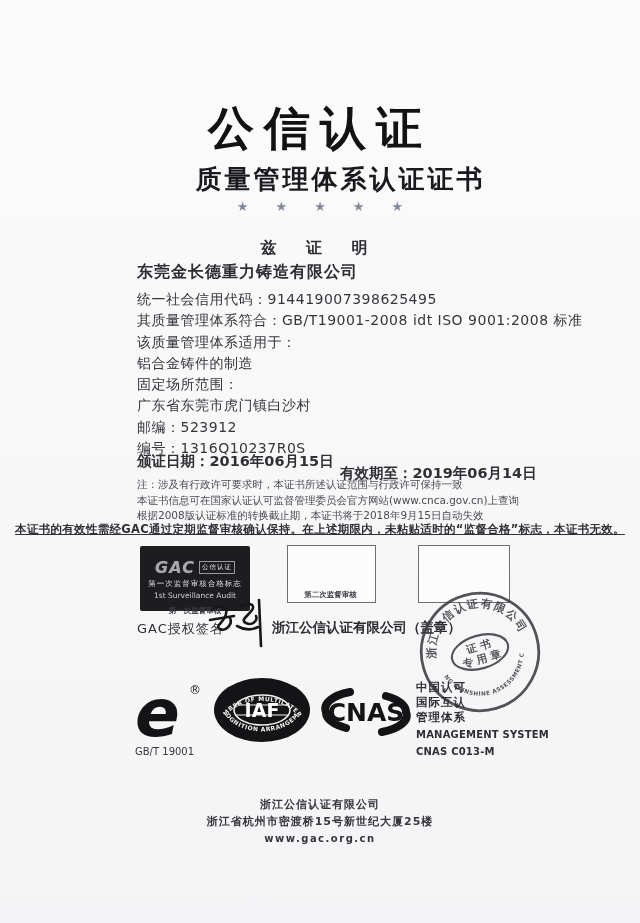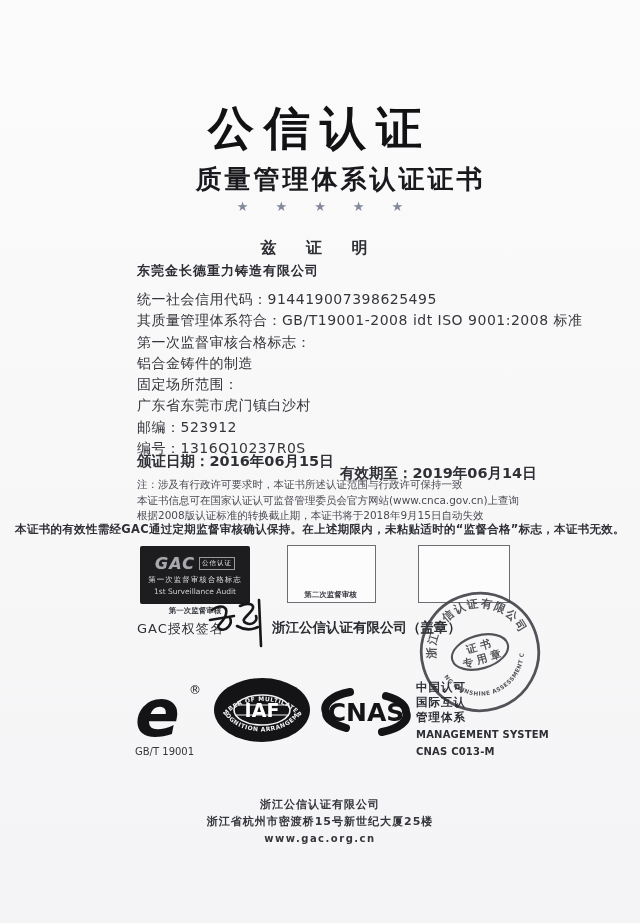--- a/index.html
+++ b/index.html
@@ -8,27 +8,27 @@
     background:linear-gradient(180deg,#fbfbfc 0%,#f7f7f8 60%,#f4f4f6 100%);
     font-family:"DejaVu Sans","Liberation Sans",sans-serif;
     color:#3a3b40;overflow:hidden;
   }
   .abs{position:absolute;}
   .center{left:0;right:0;text-align:center;}
   .title{top:98px;font-size:46px;font-weight:900;letter-spacing:10px;color:#121215;}
   .subtitle{top:162px;font-size:26px;font-weight:800;letter-spacing:3px;color:#1a1a1e;padding-left:41px;}
   .stars{top:199px;display:flex;justify-content:center;gap:27px;font-size:13px;color:#82879a;}
   .certify{top:238px;font-size:16px;font-weight:700;letter-spacing:12px;color:#2e2f35;}
-  .company{left:137px;top:262px;font-size:13px;font-weight:700;color:#2c2d33;letter-spacing:1px;}
+  .company{left:137px;top:262px;font-size:16px;font-weight:700;color:#2c2d33;letter-spacing:1px;}
   .bodylines{left:137px;top:289px;font-size:14px;line-height:21.3px;color:#35363c;letter-spacing:.5px;}
   .dates{left:137px;top:452px;font-size:14.5px;font-weight:700;color:#2f3036;}
   .dates .valid{position:absolute;left:203px;top:12px;white-space:nowrap;}
   .notes{left:137px;top:477px;font-size:10.5px;line-height:15.5px;color:#4a4b52;}
-  .validity{top:522px;font-size:11.5px;font-weight:700;color:#2f3036;letter-spacing:.3px;}
-  .sticker{left:140px;top:546px;width:110px;height:58px;background:#1d1d20;border-radius:2px;
+  .validity{top:522px;font-size:11.5px;font-weight:700;color:#2f3036;letter-spacing:.3px;text-decoration:underline;}
+  .sticker{left:140px;top:546px;width:110px;height:65px;background:#1d1d20;border-radius:2px;
     display:flex;flex-direction:column;align-items:center;justify-content:center;gap:2px;}
   .sticker .brandrow{display:flex;align-items:center;gap:4px;}
   .sticker .gac{font-size:16px;font-weight:900;font-style:italic;letter-spacing:1px;
     color:#a9a9ad;text-shadow:0 0 1px #6a6a6e;}
   .sticker .badge{font-size:6.5px;color:#e6e6e8;border:1px solid #9a9a9e;padding:1px 2px;letter-spacing:1px;}
   .sticker .l1{font-size:7.5px;color:#dcdcde;letter-spacing:1px;}
   .sticker .l2{font-size:7.5px;color:#cfcfd2;}
   .cap1{left:140px;top:606px;width:110px;text-align:center;font-size:7.5px;font-weight:700;color:#3c3d43;}
   .box2{left:287px;top:545px;width:87px;height:56px;border:1px solid #6d6e74;background:#fcfcfd;}
   .cap2{left:287px;top:590px;width:87px;text-align:center;font-size:7.5px;font-weight:700;color:#3c3d43;}
@@ -62,21 +62,21 @@
     <span>★</span>
   </div>
 
   <div class="abs center certify">兹 证 明</div>
 
   <div class="abs company">东莞金长德重力铸造有限公司</div>
 
   <div class="abs bodylines">
     <div>统一社会信用代码：914419007398625495</div>
     <div>其质量管理体系符合：GB/T19001-2008 idt ISO 9001:2008  标准</div>
-    <div>第一次监督审核合格标志：</div>
+    <div>该质量管理体系适用于：</div>
     <div>铝合金铸件的制造</div>
     <div>固定场所范围：</div>
     <div>广东省东莞市虎门镇白沙村</div>
     <div>邮编：523912</div>
     <div>编号：1316Q10237R0S</div>
   </div>
 
   <div class="abs dates">
     <span>颁证日期：2016年06月15日</span>
     <span class="valid">有效期至：2019年06月14日</span>

